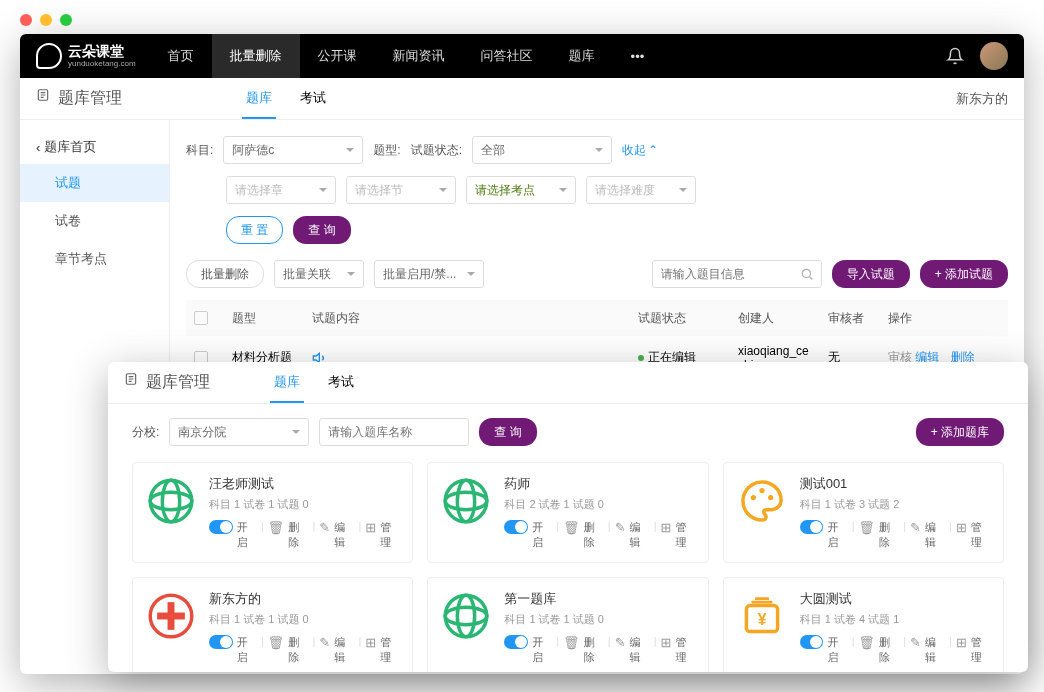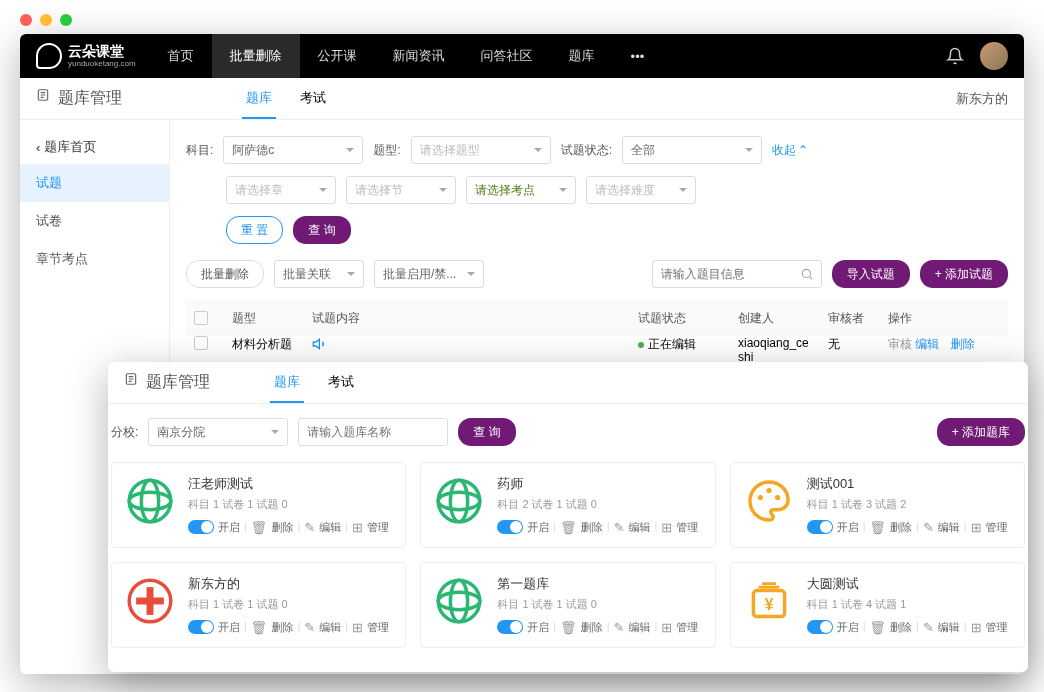--- a/index.html
+++ b/index.html
@@ -24,56 +24,56 @@
 .avatar{width:28px;height:28px;border-radius:50%;background:linear-gradient(135deg,#c97,#875)}
 .subheader{display:flex;align-items:center;height:42px;border-bottom:1px solid #eee;padding:0 16px}
 .subheader-left{display:flex;align-items:flex-start;gap:8px;color:#555;font-size:16px}
 .tabs{display:flex;gap:20px;margin-left:120px}
 .tab{padding:10px 4px;font-size:13px;color:#000000;cursor:pointer;border-bottom:2px solid transparent}
 .tab.active{color:#2196f3;border-bottom-color:#2196f3}
 .subheader-right{margin-left:auto;font-size:13px;color:#555}
 .body1{display:flex}
 .sidebar{width:150px;border-right:1px solid #eee;padding-top:10px}
 .back{display:flex;align-items:center;gap:4px;padding:8px 16px;font-size:13px;color:#333;cursor:pointer}
-.side-item{padding:10px 16px;font-size:13px;color:#555;cursor:pointer}
+.side-item{padding:10px 35px;font-size:13px;color:#555;cursor:pointer}
 .side-item.active{background:#e6f3ff;color:#2196f3}
 .main1{flex:1;padding:16px}
 .filter-row{display:flex;align-items:center;gap:10px;margin-bottom:12px;flex-wrap:wrap;font-size:12px}
 .lbl{color:#555}
 .sel{height:28px;border:1px solid #ddd;border-radius:3px;padding:0 24px 0 8px;font-size:12px;color:#666;background:#fff;min-width:110px;position:relative;display:inline-flex;align-items:center}
 .sel::after{content:"";position:absolute;right:8px;top:50%;width:0;height:0;border-left:4px solid transparent;border-right:4px solid transparent;border-top:4px solid #aaa;transform:translateY(-50%)}
 .sel.wide{min-width:140px}
 .collapse{color:#2196f3;cursor:pointer;display:flex;align-items:center;gap:2px}
 .btn{height:28px;padding:0 14px;border-radius:13px;font-size:12px;cursor:pointer;display:inline-flex;align-items:center;border:1px solid transparent}
 .btn-outline{border-color:#2196f3;color:#2196f3;background:#fff}
 .btn-primary{background:#701a75;color:#fff}
 .btn-outline-grey{border-color:#ddd;color:#555;background:#fff}
 .toolbar{display:flex;align-items:center;gap:10px;margin-bottom:0}
 .search{height:28px;border:1px solid #ddd;border-radius:3px;padding:0 28px 0 8px;font-size:12px;width:170px;margin-left:auto;position:relative}
 .search-wrap{position:relative;margin-left:auto}
 .search-icon{position:absolute;right:8px;top:50%;transform:translateY(-50%);color:#aaa}
 .table{margin-top:12px}
 .thead{display:flex;align-items:center;background:#fafafa;height:36px;font-size:12px;color:#555;padding:0 8px}
 .th,.td{padding:0 8px}
-.trow{display:flex;height:44px;font-size:12px;border-bottom:5px solid #8b5cf6;padding:0 8px}
+.trow{display:flex;align-items:center;height:44px;font-size:12px;border-bottom:1px solid #8b5cf6;padding:0 8px}
 .chk{width:14px;height:14px;border:1px solid #ccc;border-radius:2px;margin-right:8px}
 .col-chk{width:30px}
 .col-type{width:80px}
 .col-content{flex:1}
 .col-status{width:100px}
 .col-creator{width:90px}
 .col-reviewer{width:60px}
 .col-ops{width:120px}
 .sound-icon{color:#2196f3}
 .status-dot{width:6px;height:6px;border-radius:50%;background:#4caf50;display:inline-block;margin-right:4px}
 .link{color:#2196f3;cursor:pointer;margin-right:8px}
 .link-grey{color:#999}
 .win2{top:362px;left:108px;width:920px;height:310px}
 .w2-header{display:flex;align-items:center;height:42px;border-bottom:1px solid #eee;padding:0 16px}
-.w2-body{padding:14px 3px}
+.w2-body{padding:14px 24px}
 .w2-filter{display:flex;align-items:center;gap:10px;margin-bottom:16px;font-size:12px}
 .cards{display:grid;grid-template-columns:repeat(3,1fr);gap:14px}
 .card{border:1px solid #eee;border-radius:4px;padding:12px;display:flex;gap:12px}
 .card-icon{width:52px;height:52px;flex-shrink:0}
 .card-body{flex:1}
 .card-title{font-size:13px;color:#333;margin-bottom:4px}
 .card-meta{font-size:11px;color:#999;margin-bottom:8px}
 .card-ops{display:flex;gap:4px;font-size:11px}
 .toggle{width:26px;height:14px;border-radius:7px;background:#2196f3;position:relative;display:inline-block}
 .toggle::after{content:"";position:absolute;right:1px;top:1px;width:12px;height:12px;border-radius:50%;background:#fff}
@@ -143,23 +143,20 @@
       <div class="side-item">章节考点</div>
     </div>
 
     <div class="main1">
       <div class="filter-row">
         <span class="lbl">科目:</span>
         <div class="sel wide">
             <span>阿萨德c</span>
           </div>
         <span class="lbl">题型:</span>
-        <div class="sel wide" style="color:#bbb">
-            <span>请选择题型</span>
-          </div>
         <span class="lbl">试题状态:</span>
         <div class="sel wide">
             <span>全部</span>
           </div>
         <span class="collapse">
             <span>收起</span> 
             <span>⌃</span>
           </span>
       </div>
       <div class="filter-row" style="padding-left:40px">

